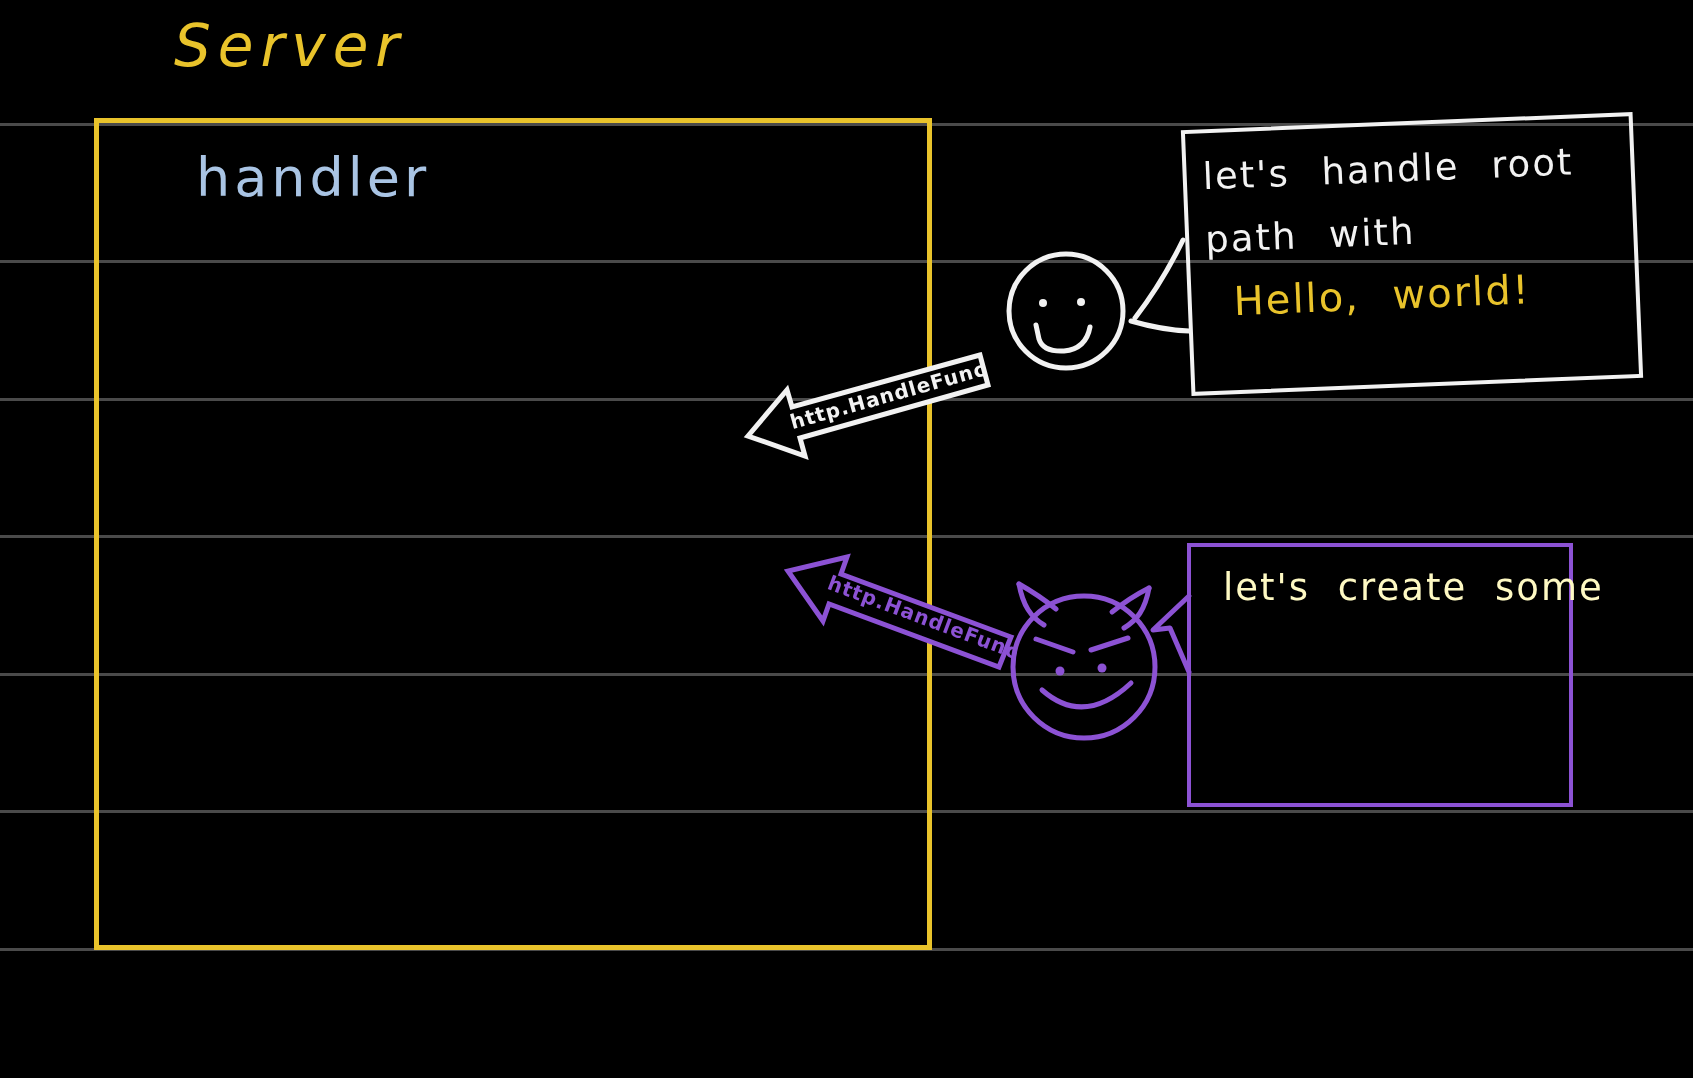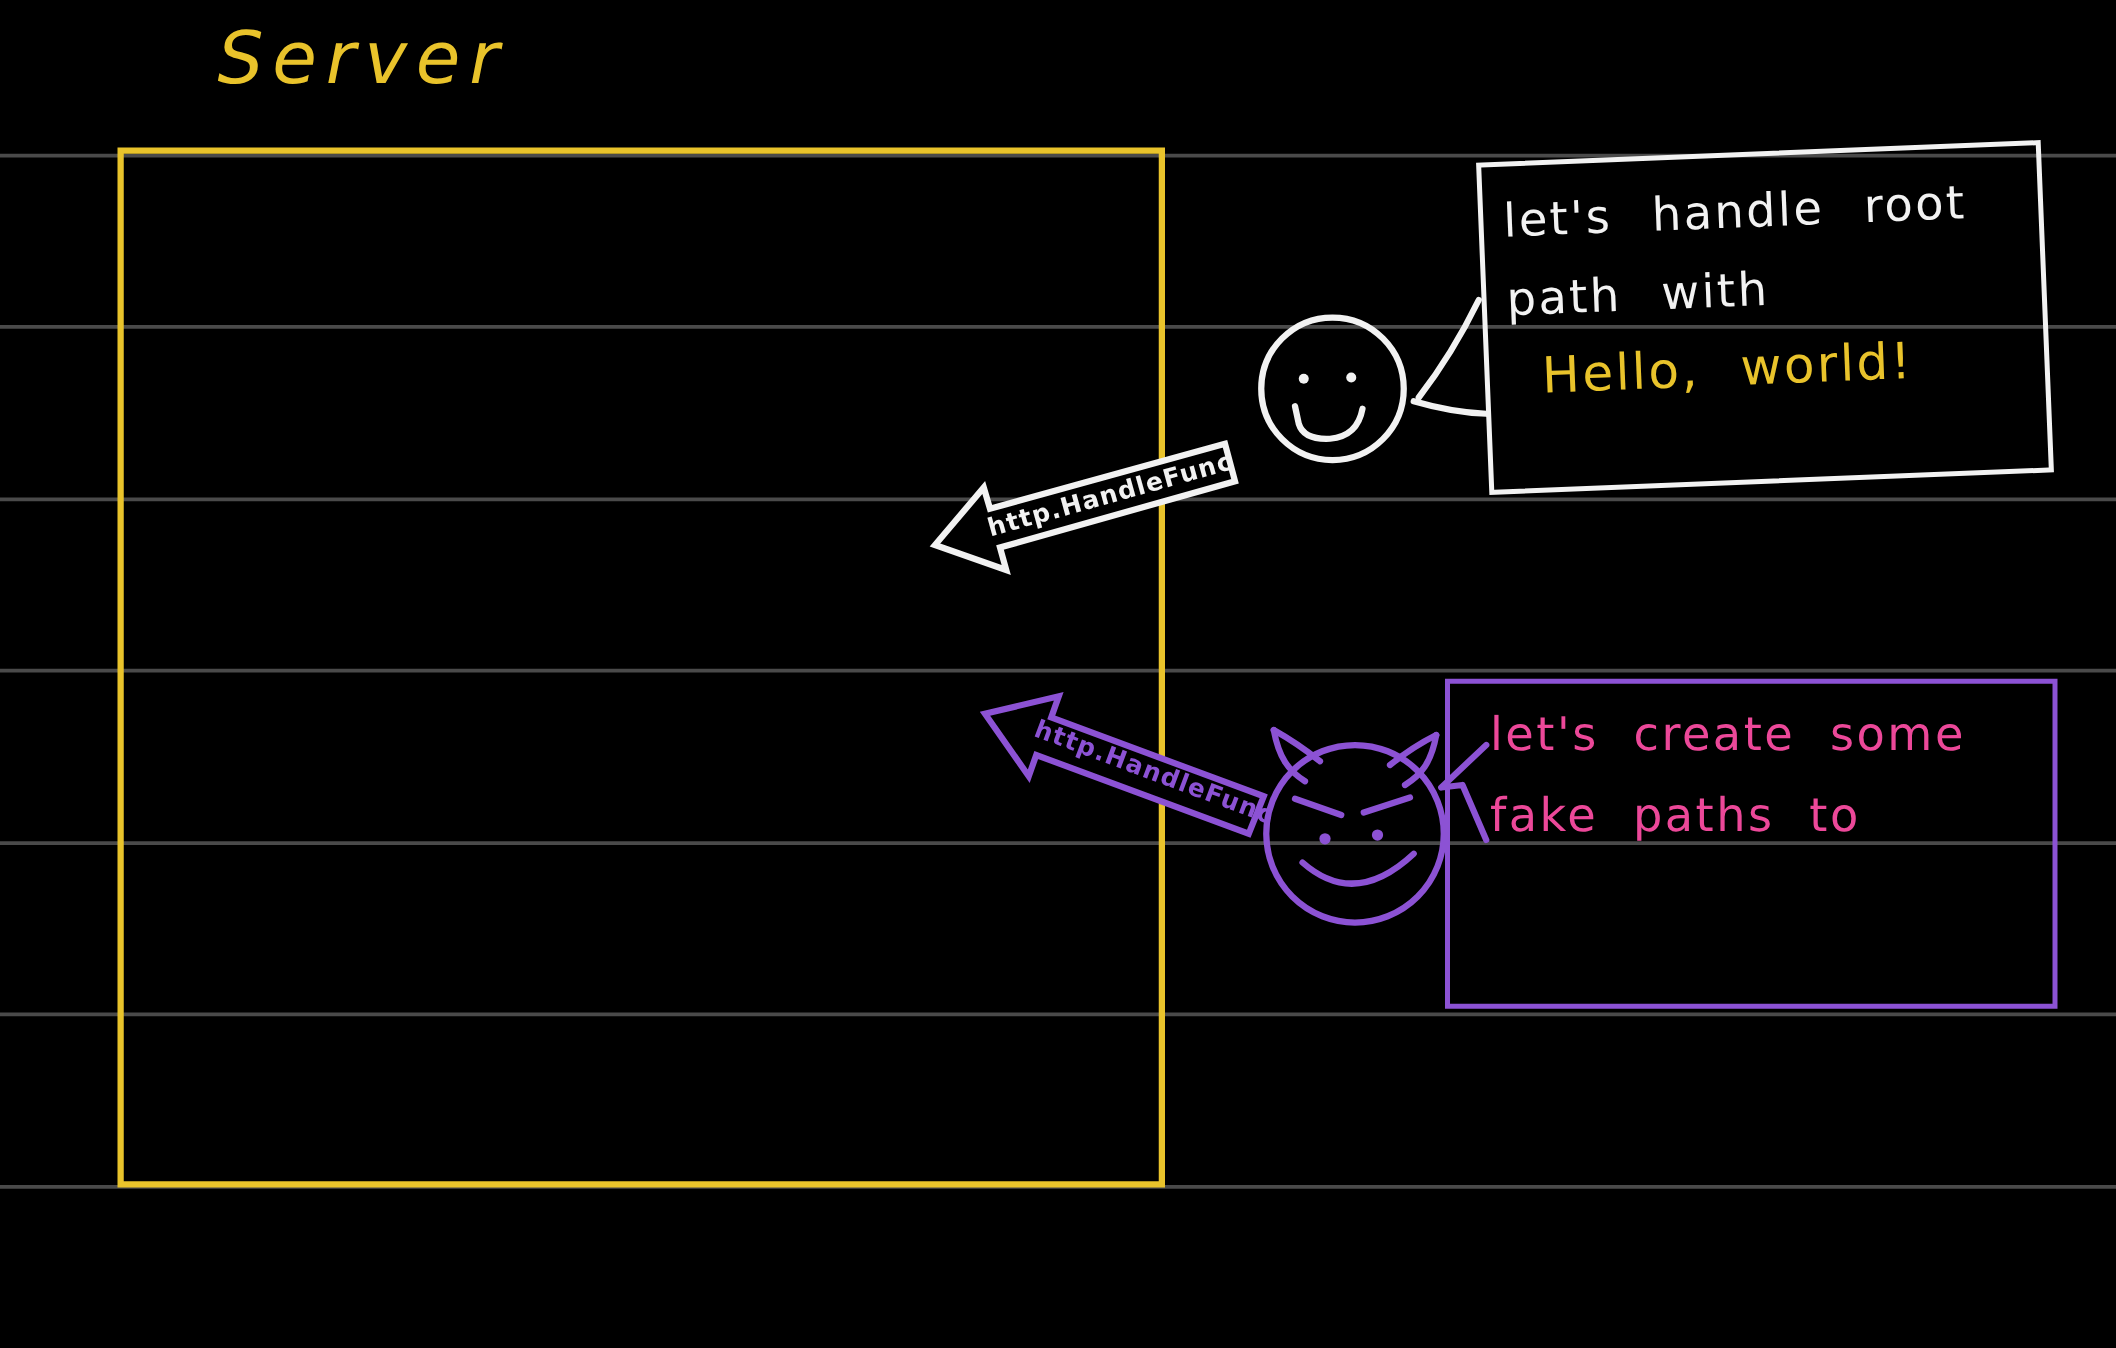--- a/index.html
+++ b/index.html
@@ -13,22 +13,22 @@
               border:5px solid #e9c32b;box-sizing:border-box;}
   .handler-label{position:absolute;left:196px;top:146px;font-size:54px;color:#a9c4e4;letter-spacing:4px;}
   .mux-box{position:absolute;left:163px;top:245px;width:703px;height:491px;
            border:3px dotted #b9cfe6;box-sizing:border-box;}
   .mux-label{position:absolute;left:26px;top:22px;font-size:45px;color:#a9c4e4;letter-spacing:3px;}
   .bubble{position:absolute;box-sizing:border-box;}
   .bubble-white{left:1186px;top:121px;width:452px;height:266px;border:4px solid #f2f2f2;
                 transform:rotate(-2.3deg);transform-origin:center center;
                 color:#f2f2f2;font-size:37px;line-height:63px;padding:12px 0 0 16px;
                 word-spacing:18px;letter-spacing:2px;}
-  .bubble-purple{left:1156px;top:543px;width:490px;height:264px;border:4px solid #8c52d4;
-                 color:#ec4899;font-size:37px;line-height:65px;padding:8px 0 0 32px;
+  .bubble-purple{left:1187px;top:543px;width:386px;height:264px;border:4px solid #8c52d4;
+                 color:#fef9c3;font-size:37px;line-height:65px;padding:8px 0 0 32px;
                  word-spacing:14px;letter-spacing:2px;}
   .hello-line{color:#e9c32b;margin-left:26px;font-size:40px;}
   .speech-line{white-space:nowrap;}
   svg.overlay{position:absolute;left:0;top:0;pointer-events:none;}
   .arrow-label{font-size:20px;font-weight:bold;letter-spacing:1px;
                font-family:"DejaVu Sans","Liberation Sans",sans-serif;}
 </style>
 </head>
 <body>
 
@@ -38,20 +38,21 @@
   <div class="gridline" style="top:260px"></div>
   <div class="gridline" style="top:398px"></div>
   <div class="gridline" style="top:535px"></div>
   <div class="gridline" style="top:673px"></div>
   <div class="gridline" style="top:810px"></div>
   <div class="gridline" style="top:948px"></div>
 
   <div class="server-title hand">Server</div>
   <div class="server-box"></div>
 
+  <div class="handler-label hand">handler</div>
 
   <svg class="overlay" width="1693" height="1078" viewBox="0 0 1693 1078">
 
     <g stroke="#f2f2f2" stroke-width="5" fill="none" stroke-linecap="round">
       <circle cx="1066" cy="311" r="57"></circle>
       <circle cx="1043" cy="303" r="4" fill="#f2f2f2" stroke="none"></circle>
       <circle cx="1081" cy="302" r="4" fill="#f2f2f2" stroke="none"></circle>
       <path d="M1036,325 L1039,339 Q1043,352 1064,351 Q1086,349 1090,327"></path>
     </g>
 
@@ -89,16 +90,15 @@
   </svg>
 
   <div class="bubble bubble-white hand">
     <div class="speech-line">let's handle root</div>
     <div class="speech-line">path with</div>
     <div class="speech-line hello-line">Hello, world!</div>
   </div>
 
   <div class="bubble bubble-purple hand">
     <div class="speech-line">let's create some</div>
-    <div class="speech-line">fake paths to</div>
   </div>
 
 </div>
 
 </body></html>

